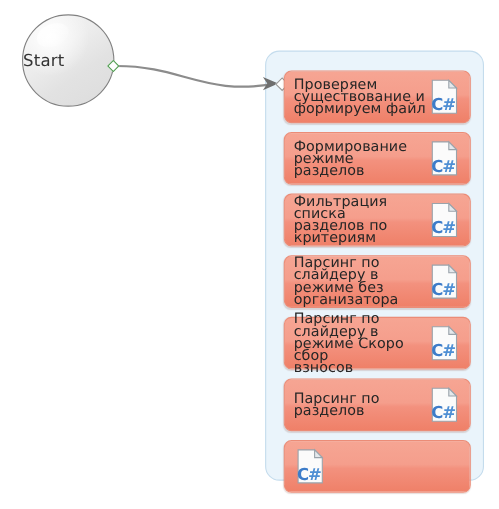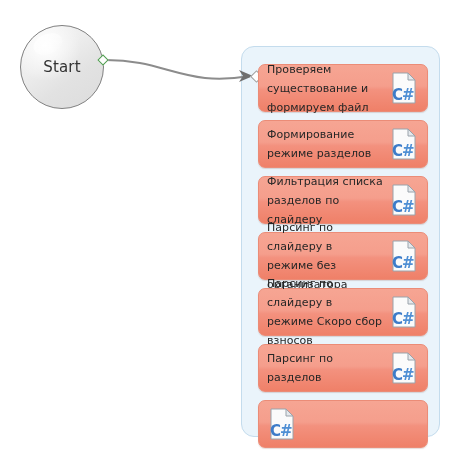--- a/index.html
+++ b/index.html
@@ -9,29 +9,29 @@
     font-family:"DejaVu Sans","Liberation Sans",sans-serif;
     overflow:hidden;
     position:relative;
   }
 
   #canvas{position:absolute;left:0;top:0;width:454px;height:463px;}
 
   
   .start-node{
     position:absolute;
-    left:20px;top:25px;
+    left:20px;top:13px;
     width:84px;height:84px;
     border-radius:50%;
     border:1px solid #808080;
     background:
       radial-gradient(circle at 30% 24%, #ffffff 0%, rgba(255,255,255,0) 42%),
       linear-gradient(145deg,#f4f4f4 0%,#ededed 38%,#e2e2e2 64%,#dcdcdc 100%);
     box-sizing:border-box;
-    display:flex;align-items:center;justify-content:center;
+    display:flex;align-items:center;
   }
   .start-node .gloss{
     position:absolute;
     left:12px;top:8px;
     width:30px;height:20px;
     border-radius:50%;
     background:linear-gradient(160deg,rgba(255,255,255,.95),rgba(255,255,255,0));
     transform:rotate(-22deg);
     pointer-events:none;
   }
@@ -92,22 +92,22 @@
     border-radius:7px;
     background:linear-gradient(180deg,#f6a593 0%,#f59e8c 46%,#f3917e 54%,#ef8068 100%);
     border:1px solid #eb8c77;
     box-shadow:0 1px 1px rgba(120,60,45,.18);
     display:flex;
     align-items:center;
     padding:0 6px 0 8px;
   }
   .task-text{
     flex:1 1 auto;
-    font-size:11px;
-    line-height:19px;
+    font-size:13px;
+    line-height:11px;
     color:#262626;
     letter-spacing:.05px;
     padding-right:2px;
     white-space:pre-line;
   }
 
   
   .cs-icon{
     flex:0 0 auto;
     position:relative;
@@ -164,21 +164,21 @@
           <path d="M19 2 L26 9 H19 Z" fill="#e4e8ec" stroke="#9aa3ab" stroke-width="1"></path>
           <text x="3" y="29" font-family="DejaVu Sans, sans-serif" font-size="15" font-weight="bold" fill="#3d7cc9">C</text>
           <text x="13" y="29" font-family="DejaVu Sans, sans-serif" font-size="15" font-weight="bold" fill="#4f8fd4">#</text>
         </svg>
       </span>
     </div>
 
     <div class="task-block" data-interactable="true">
       <span class="task-text" data-interactable="false">Фильтрация списка
 разделов по
-слайдеру</span>
+критериям</span>
       <span class="cs-icon" data-interactable="false">
         <svg width="30" height="34" viewBox="0 0 30 34">
           <path d="M4 2 H19 L26 9 V32 H4 Z" fill="#fbfbfb" stroke="#9aa3ab" stroke-width="1"></path>
           <path d="M19 2 L26 9 H19 Z" fill="#e4e8ec" stroke="#9aa3ab" stroke-width="1"></path>
           <text x="3" y="29" font-family="DejaVu Sans, sans-serif" font-size="15" font-weight="bold" fill="#3d7cc9">C</text>
           <text x="13" y="29" font-family="DejaVu Sans, sans-serif" font-size="15" font-weight="bold" fill="#4f8fd4">#</text>
         </svg>
       </span>
     </div>
 

